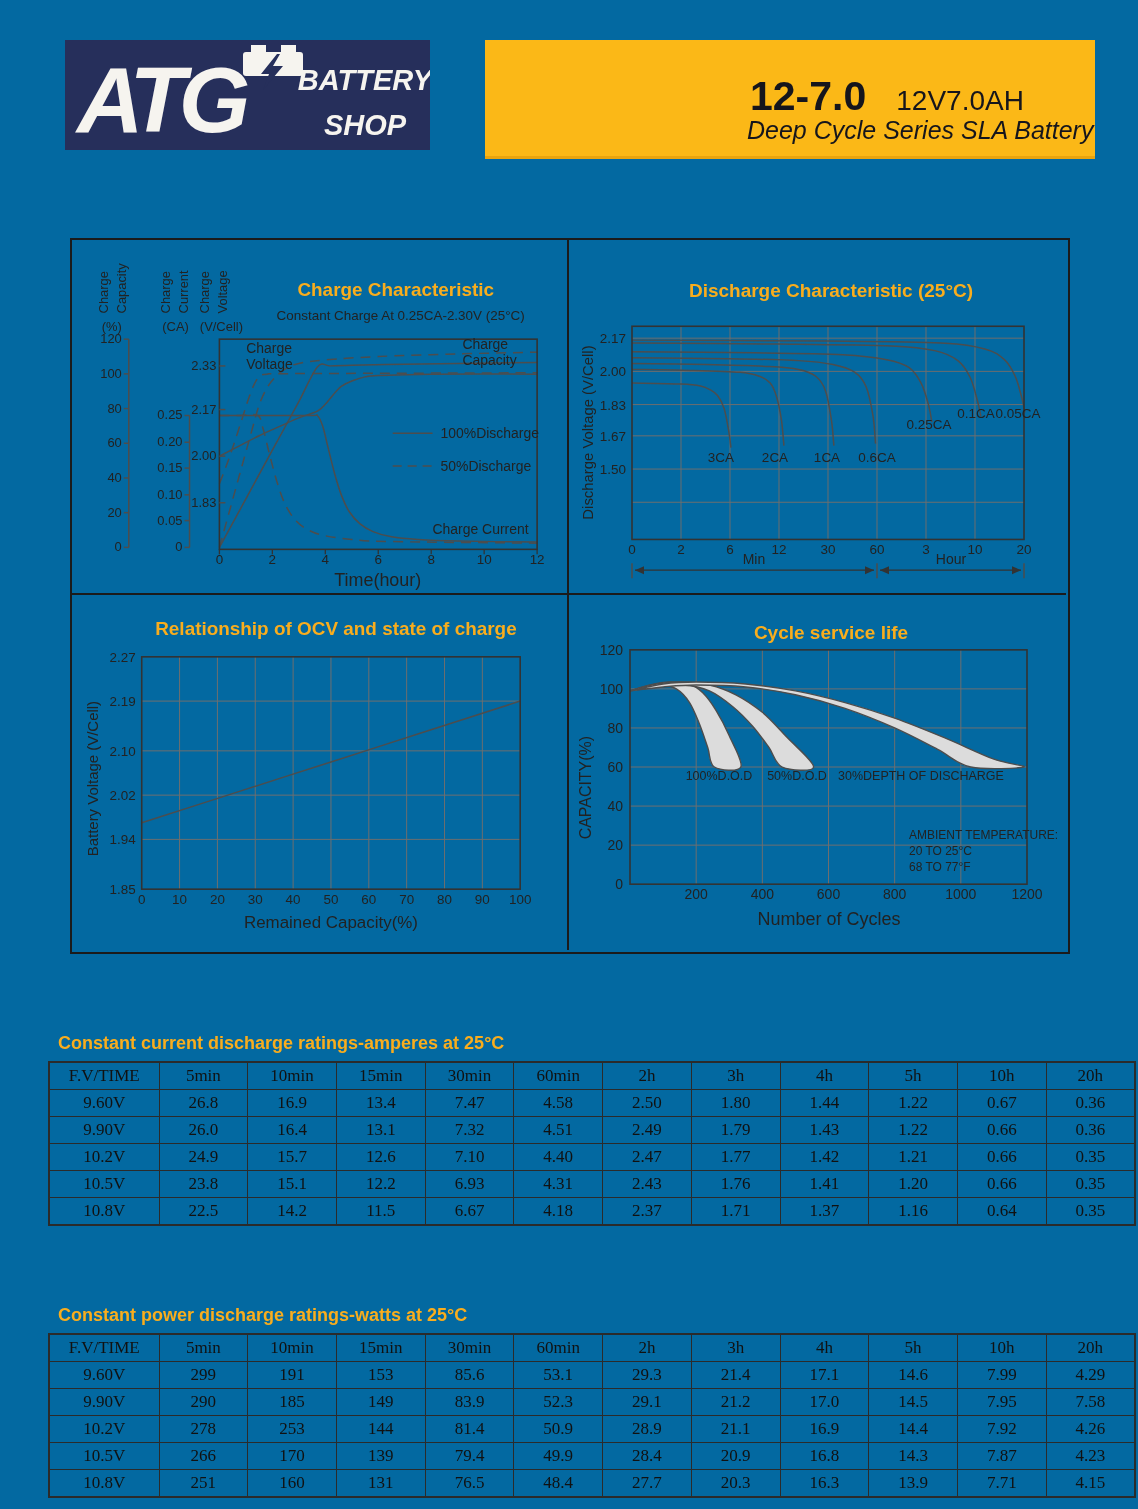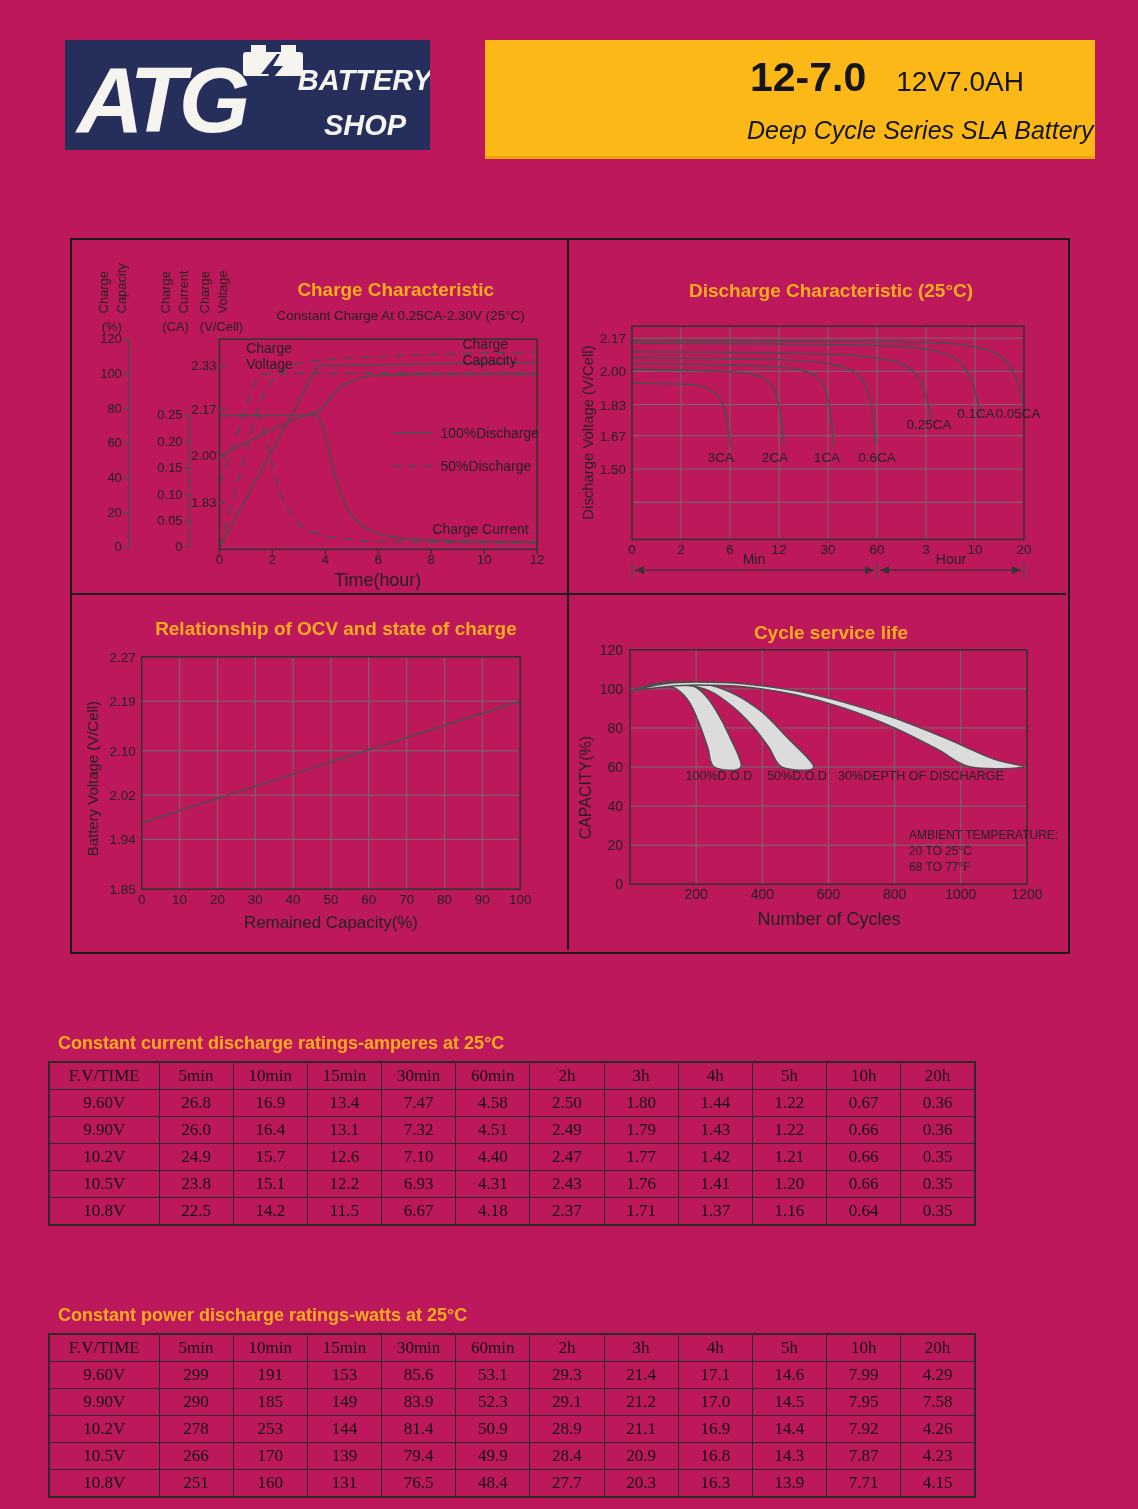--- a/index.html
+++ b/index.html
@@ -1,41 +1,41 @@
 <!DOCTYPE html>
 <html><head>
 <meta charset="utf-8">
 <style>
   html,body{margin:0;padding:0;background:#ffffff;}
-  .page{position:relative;width:1138px;height:1509px;background:#be185d;
+  .page{position:relative;width:1138px;height:1509px;background:#0369a1;
         font-family:"Liberation Sans",sans-serif;overflow:hidden;}
 
   
   .logo{position:absolute;left:65px;top:40px;width:365px;height:110px;display:block;}
   .banner{position:absolute;left:485px;top:40px;width:610px;height:116px;background:#fbb817;
           border-bottom:3px solid #e9a40e;}
-  .model-row{position:absolute;left:265px;top:14px;display:flex;align-items:baseline;color:#15151c;}
+  .model-row{position:absolute;left:265px;top:33px;display:flex;align-items:baseline;color:#15151c;}
   .model{font-size:41px;font-weight:bold;letter-spacing:0px;}
   .cap{font-size:28px;margin-left:30px;font-weight:normal;}
   .series{position:absolute;left:262px;top:76px;font-size:25px;color:#15151c;font-style:italic;}
 
   
   .charts{position:absolute;left:70px;top:238px;width:996px;height:712px;border:2px solid #1b1b1b;
           display:grid;grid-template-columns:497px 497px;grid-template-rows:355px 355px;}
   .panel{position:relative;}
   .panel.bR{border-right:2px solid #1b1b1b;}
   .panel.bB{border-bottom:2px solid #1b1b1b;}
   .panel svg{width:100%;height:100%;display:block;}
   svg text{font-family:"Liberation Sans",sans-serif;}
 
   
   .tblock{position:absolute;left:48px;width:1044px;margin-top:40px;}
   #t1{top:993px;} #t2{top:1265px;}
   .tbl-title{font-size:18px;font-weight:bold;color:#f9ad1d;margin:0 0 7px 10px;}
-  .tblock table{width:928px;border-collapse:collapse;border:2px solid #2b2b2b;table-layout:fixed;}
+  .tblock table{width:1088px;border-collapse:collapse;border:2px solid #2b2b2b;table-layout:fixed;}
   .tblock th,.tblock td{border:1px solid #2b2b2b;font-family:"Liberation Serif",serif;
       font-size:17px;font-weight:normal;text-align:center;height:26px;padding:0;color:#111;}
 </style>
 </head>
 <body>
 
 <div class="page">
 
   <svg class="logo" viewBox="0 0 365 110">
     <rect x="0" y="0" width="365" height="110" fill="#262f5b"></rect>

